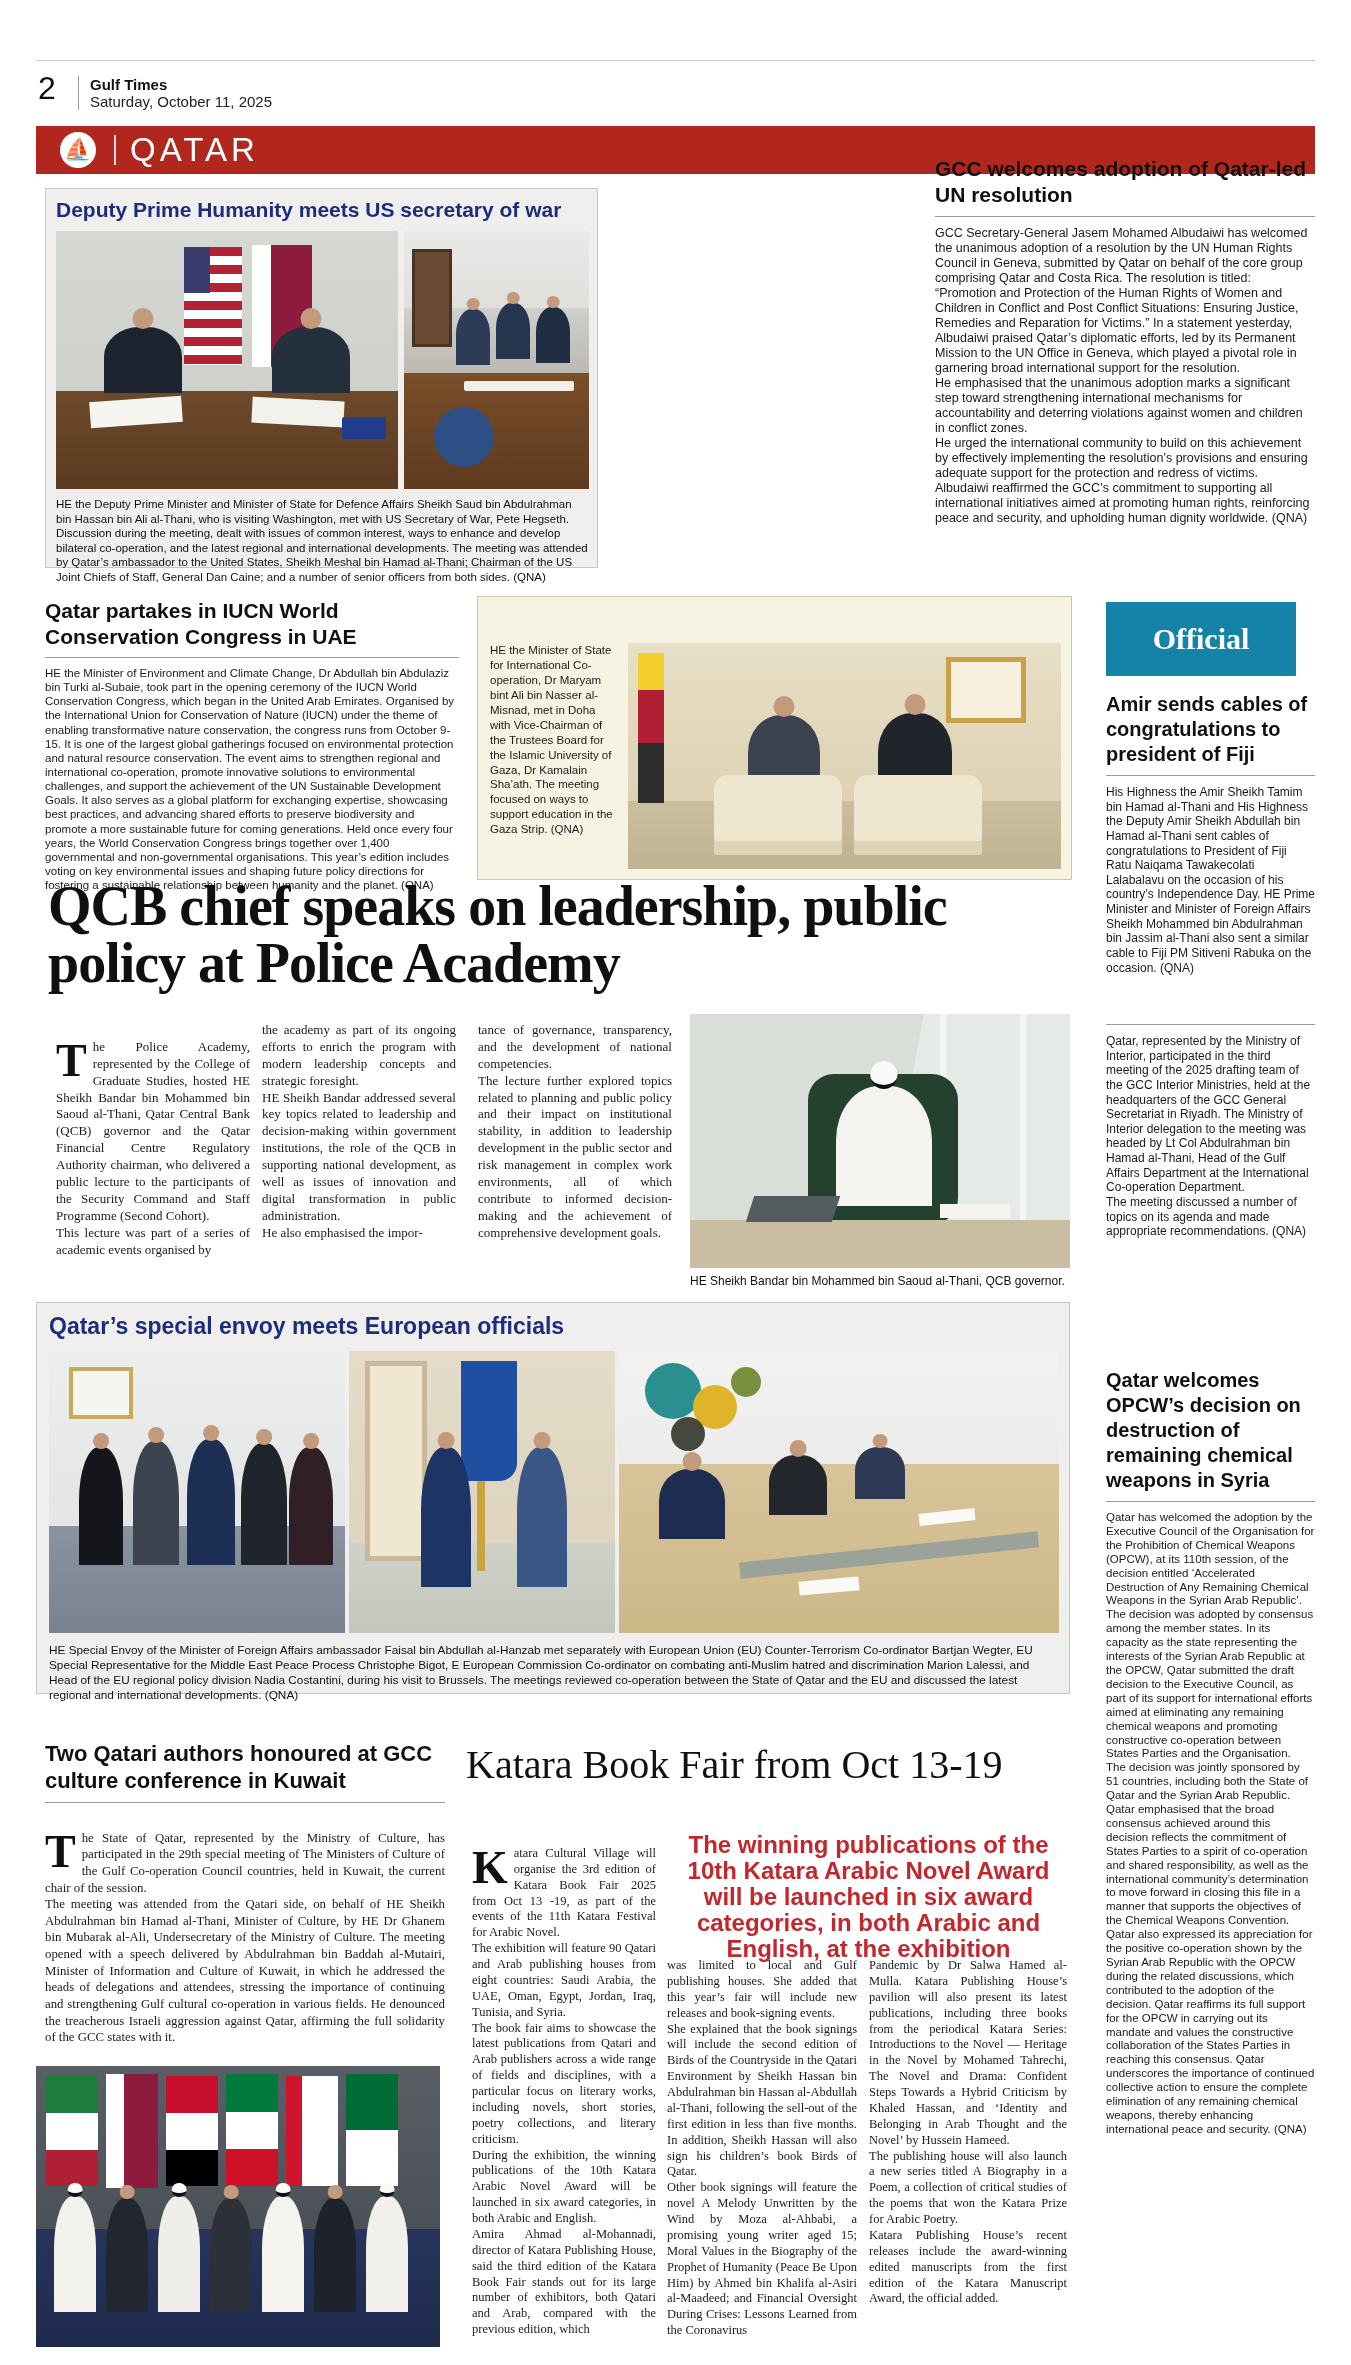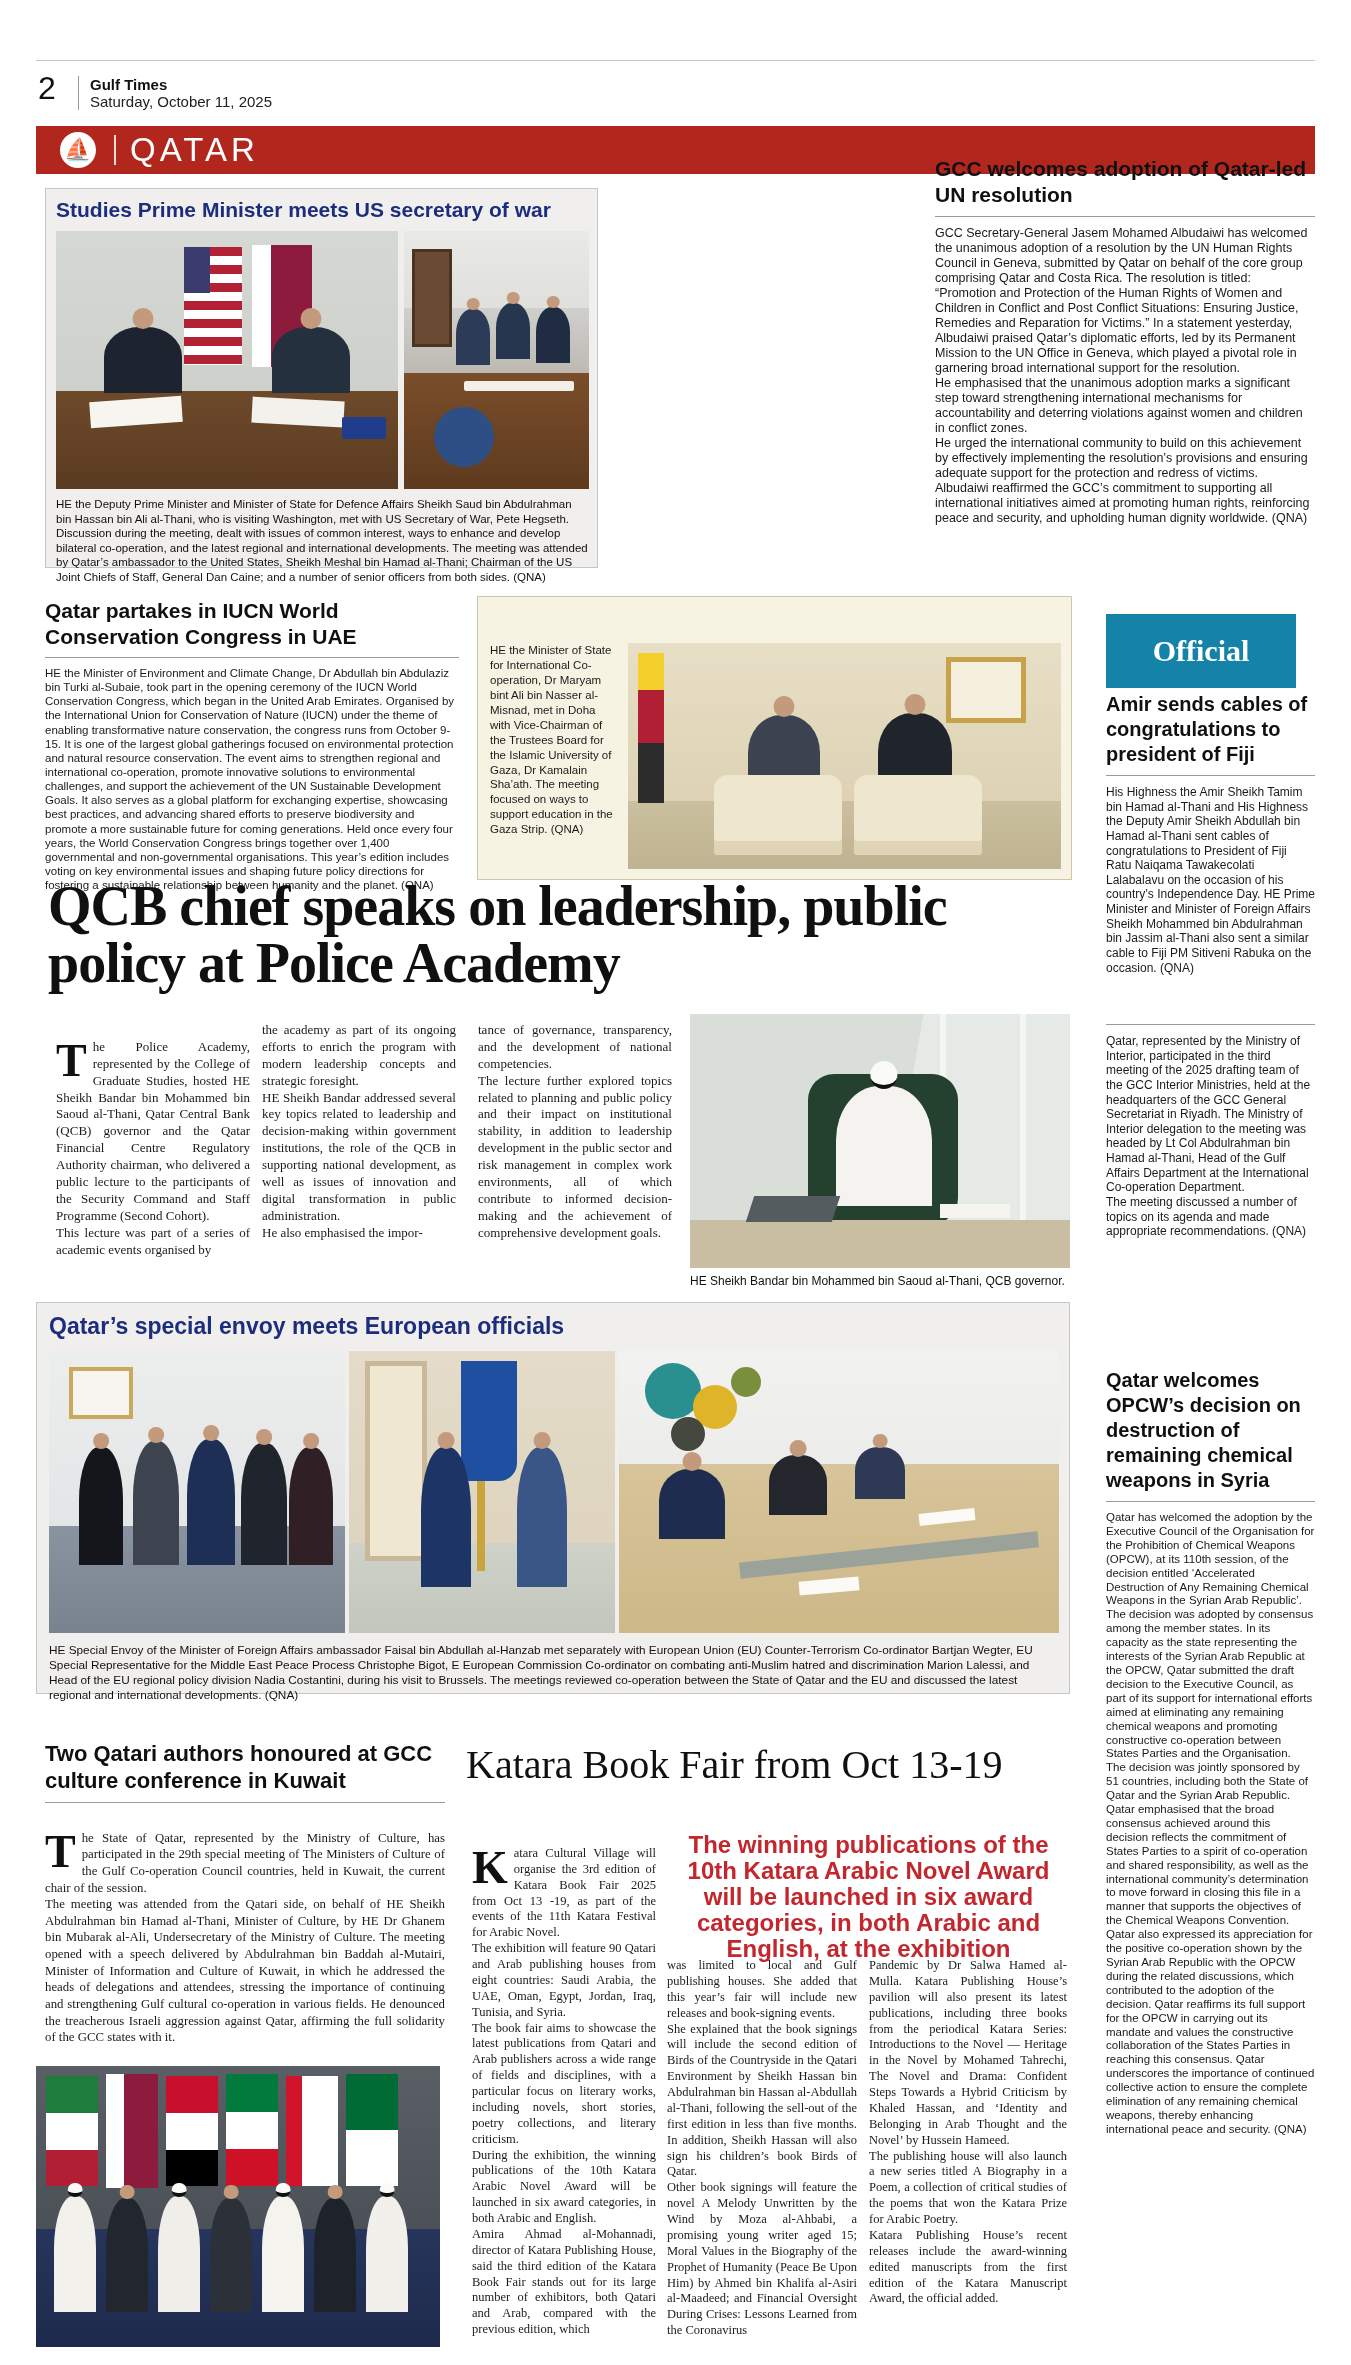--- a/index.html
+++ b/index.html
@@ -63,21 +63,21 @@
   <div class="abs masthead" style="left:90px;top:76px;">Gulf Times</div>
   <div class="abs dateline" style="left:90px;top:93px;">Saturday, October 11, 2025</div>
 
   <div class="abs banner" style="left:36px;top:126px;width:1279px;">
     <div class="logo">⛵</div>
     <div class="sep"></div>
     <div class="sec">QATAR</div>
   </div>
 
   <div class="abs graybox" style="left:45px;top:188px;width:553px;height:380px;">
-    <div class="abs h-navy" style="left:10px;top:8px;width:533px;font-size:21px;line-height:26px;">Studies Prime Minister meets US secretary of war</div>
+    <div class="abs h-navy" style="left:10px;top:8px;width:533px;font-size:21px;line-height:26px;">Deputy Prime Humanity meets US secretary of war</div>
 
     <div class="ph" style="left:10px;top:42px;width:342px;height:258px;background:linear-gradient(#d6d8d4 0%,#cdd0cb 62%,#6e4a2b 62%,#5a3a20 100%);">
       <div style="left:128px;top:16px;width:58px;height:118px;background:repeating-linear-gradient(180deg,#b22234 0 9px,#fff 9px 18px);"></div>
       <div style="left:128px;top:16px;width:26px;height:46px;background:#3c3b6e;"></div>
       <div style="left:196px;top:14px;width:60px;height:122px;background:linear-gradient(90deg,#fff 0 32%,#8d1b3d 32%);"></div>
       <div class="fig" style="left:48px;top:96px;width:78px;height:66px;background:#1d2430;"></div>
       <div class="fig" style="left:216px;top:96px;width:78px;height:66px;background:#25303f;"></div>
       <div style="left:34px;top:168px;width:92px;height:26px;background:#f6f5f0;transform:rotate(-4deg);"></div>
       <div style="left:196px;top:168px;width:92px;height:26px;background:#f2f1ec;transform:rotate(3deg);"></div>
       <div style="left:286px;top:186px;width:44px;height:22px;background:#1f3d8a;border-radius:2px;"></div>
@@ -114,21 +114,21 @@
     <div class="ph" style="left:150px;top:46px;width:433px;height:226px;background:linear-gradient(#e7dfc6 0%,#ddd2b4 70%,#cabf9e 70%,#bfb391 100%);">
       <div style="left:10px;top:10px;width:26px;height:150px;background:linear-gradient(180deg,#f3d02c 0 25%,#b01f33 25% 60%,#2c2c2c 60%);"></div>
       <div style="left:318px;top:14px;width:70px;height:56px;background:#f5efdd;border:5px solid #c8a24a;"></div>
       <div class="fig" style="left:120px;top:72px;width:72px;height:84px;background:#3c4350;"></div>
       <div class="fig" style="left:250px;top:70px;width:74px;height:86px;background:#20242b;"></div>
       <div style="left:86px;top:132px;width:128px;height:80px;background:#efe6cf;border-radius:14px 14px 4px 4px;box-shadow:inset 0 -14px 0 #e0d4b6;"></div>
       <div style="left:226px;top:132px;width:128px;height:80px;background:#efe6cf;border-radius:14px 14px 4px 4px;box-shadow:inset 0 -14px 0 #e0d4b6;"></div>
     </div>
   </div>
 
-  <div class="abs officialbox" style="left:1106px;top:602px;width:190px;height:74px;line-height:74px;margin-top:12px;">Official</div>
+  <div class="abs officialbox" style="left:1106px;top:602px;width:190px;height:74px;line-height:74px;">Official</div>
 
   <div class="abs" style="left:1106px;top:692px;width:209px;">
     <div class="h-blk" style="font-size:20px;line-height:25px;">Amir sends cables of congratulations to president of Fiji</div>
     <div class="rule" style="margin:8px 0 9px 0;"></div>
     <div class="body sans" style="font-size:12px;line-height:1.22;">His Highness the Amir Sheikh Tamim bin Hamad al-Thani and His Highness the Deputy Amir Sheikh Abdullah bin Hamad al-Thani sent cables of congratulations to President of Fiji Ratu Naiqama Tawakecolati Lalabalavu on the occasion of his country’s Independence Day. HE Prime Minister and Minister of Foreign Affairs Sheikh Mohammed bin Abdulrahman bin Jassim al-Thani also sent a similar cable to Fiji PM Sitiveni Rabuka on the occasion. (QNA)</div>
   </div>
 
   <div class="abs serifhead" style="left:48px;top:878px;width:1030px;font-size:56px;line-height:57px;font-weight:700;letter-spacing:-1px;">QCB chief speaks on leadership, public policy at Police Academy</div>
   <div class="abs body serif clip" style="left:56px;top:1022px;width:194px;height:262px;font-size:13px;line-height:1.3;">
     <span class="dropcap">T</span><span>he Police Academy, represented by the College of Graduate Studies, hosted HE Sheikh Bandar bin Mohammed bin Saoud al-Thani, Qatar Central Bank (QCB) governor and the Qatar Financial Centre Regulatory Authority chairman, who delivered a public lecture to the participants of the Security Command and Staff Programme (Second Cohort).

